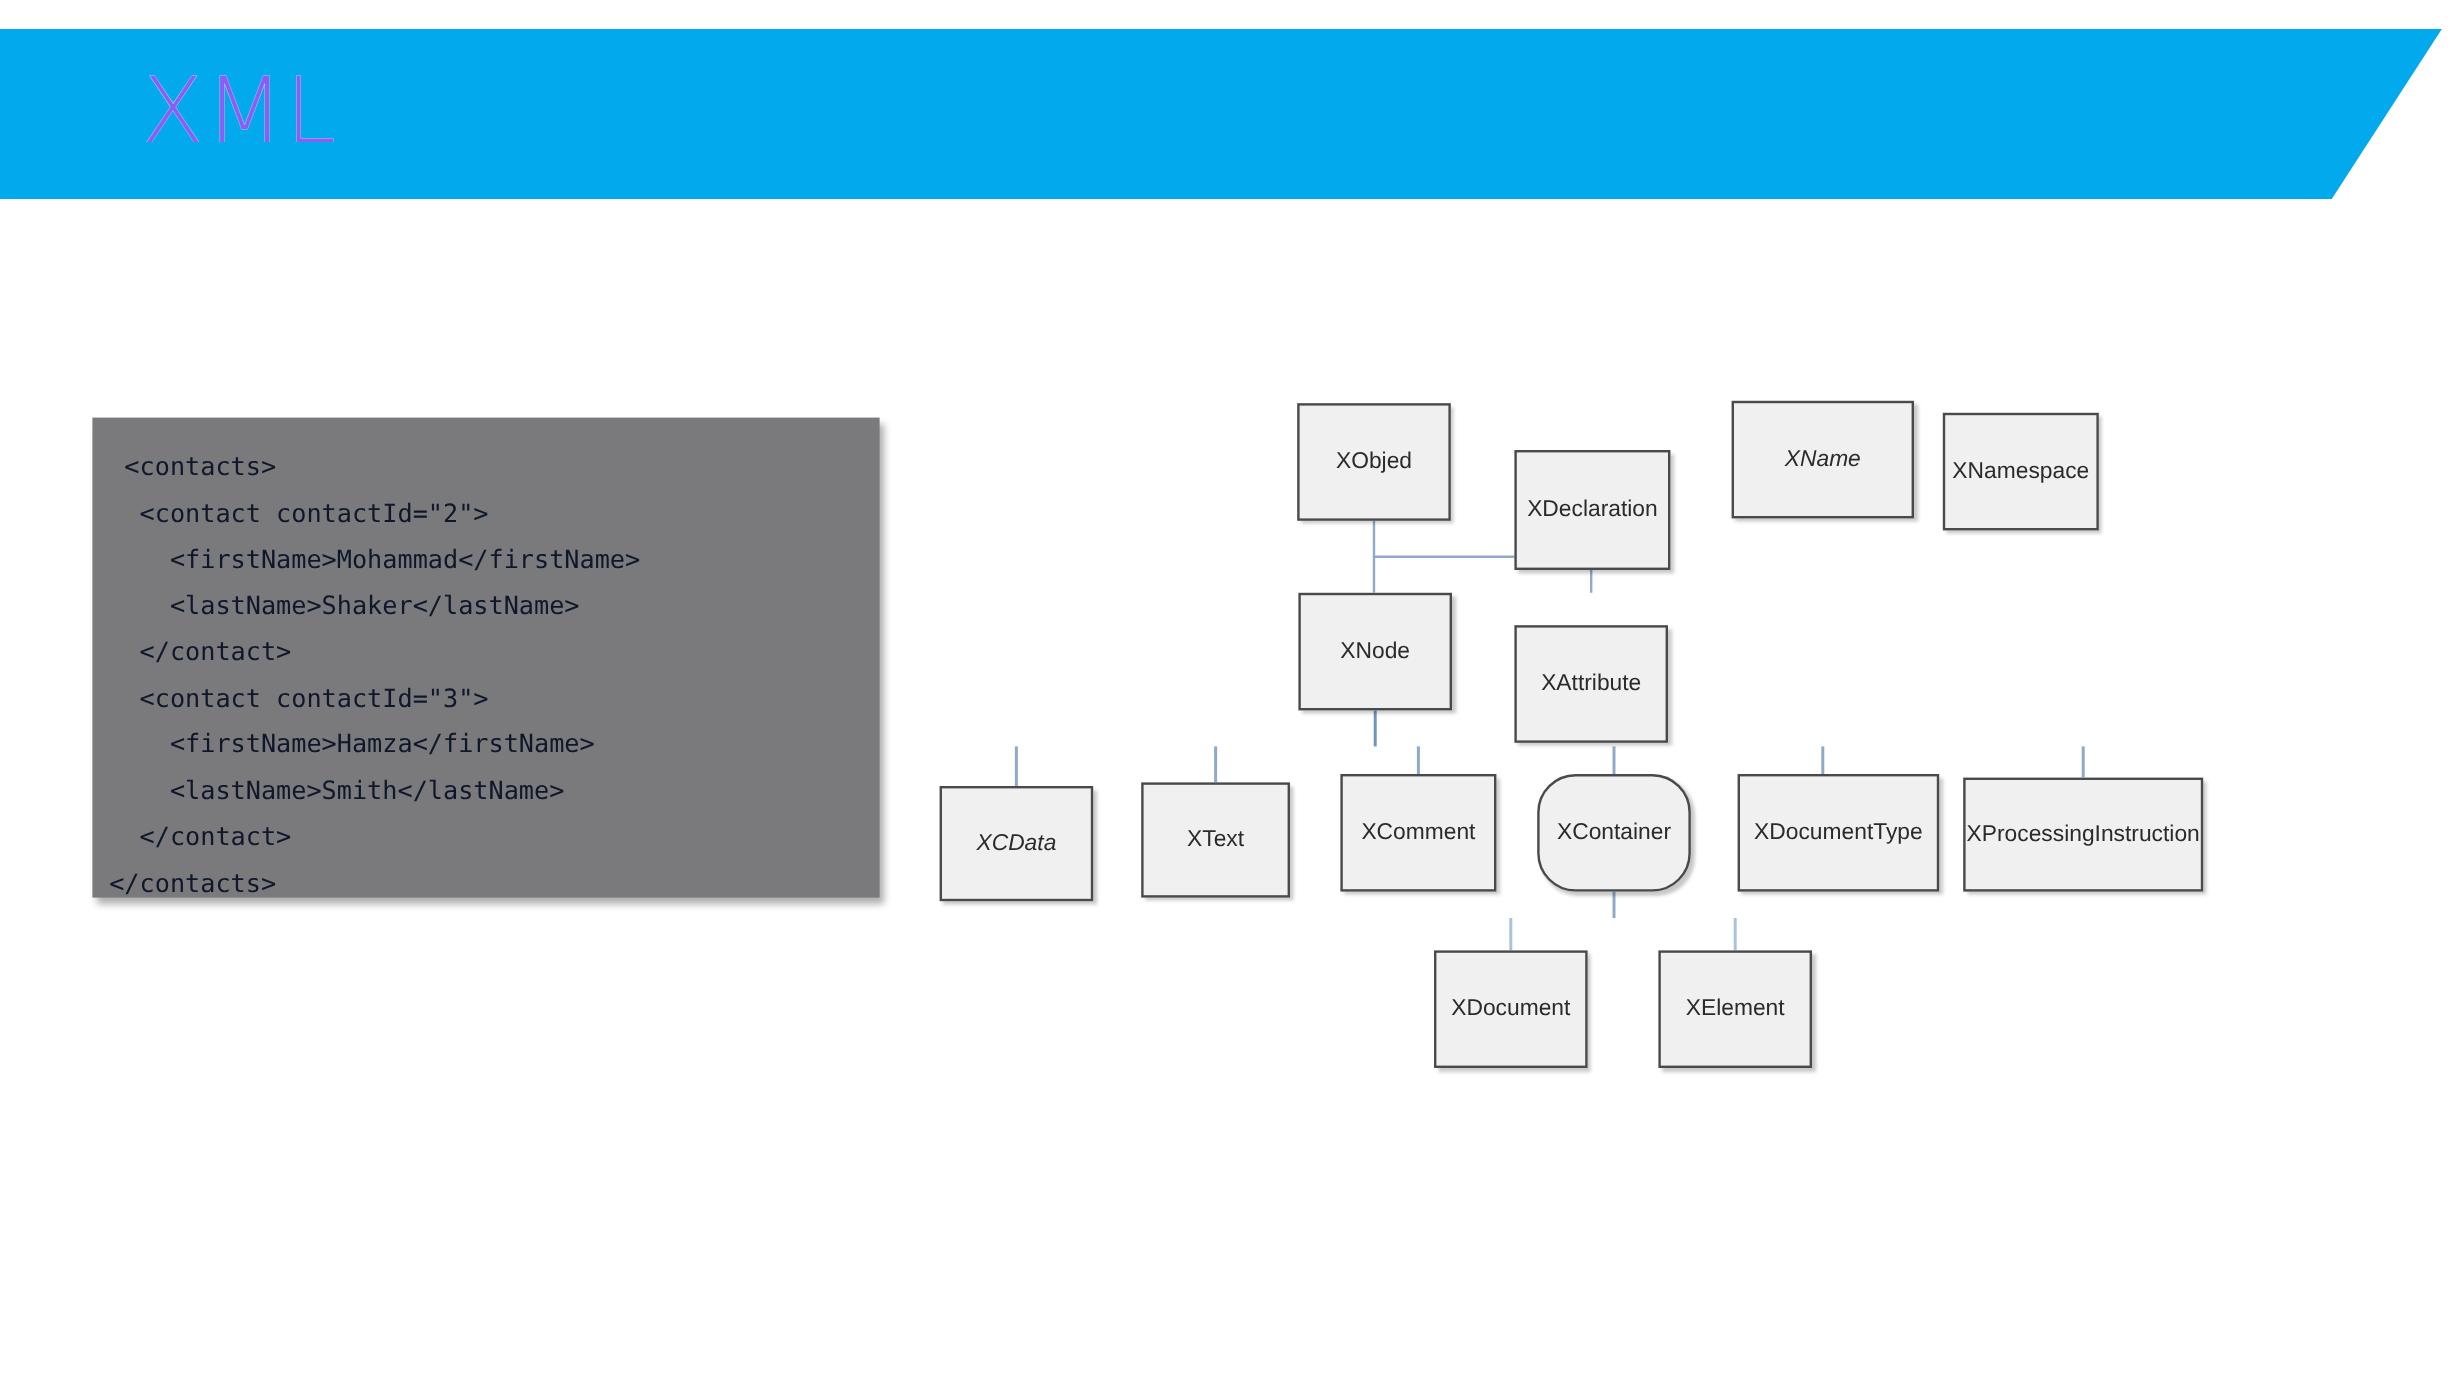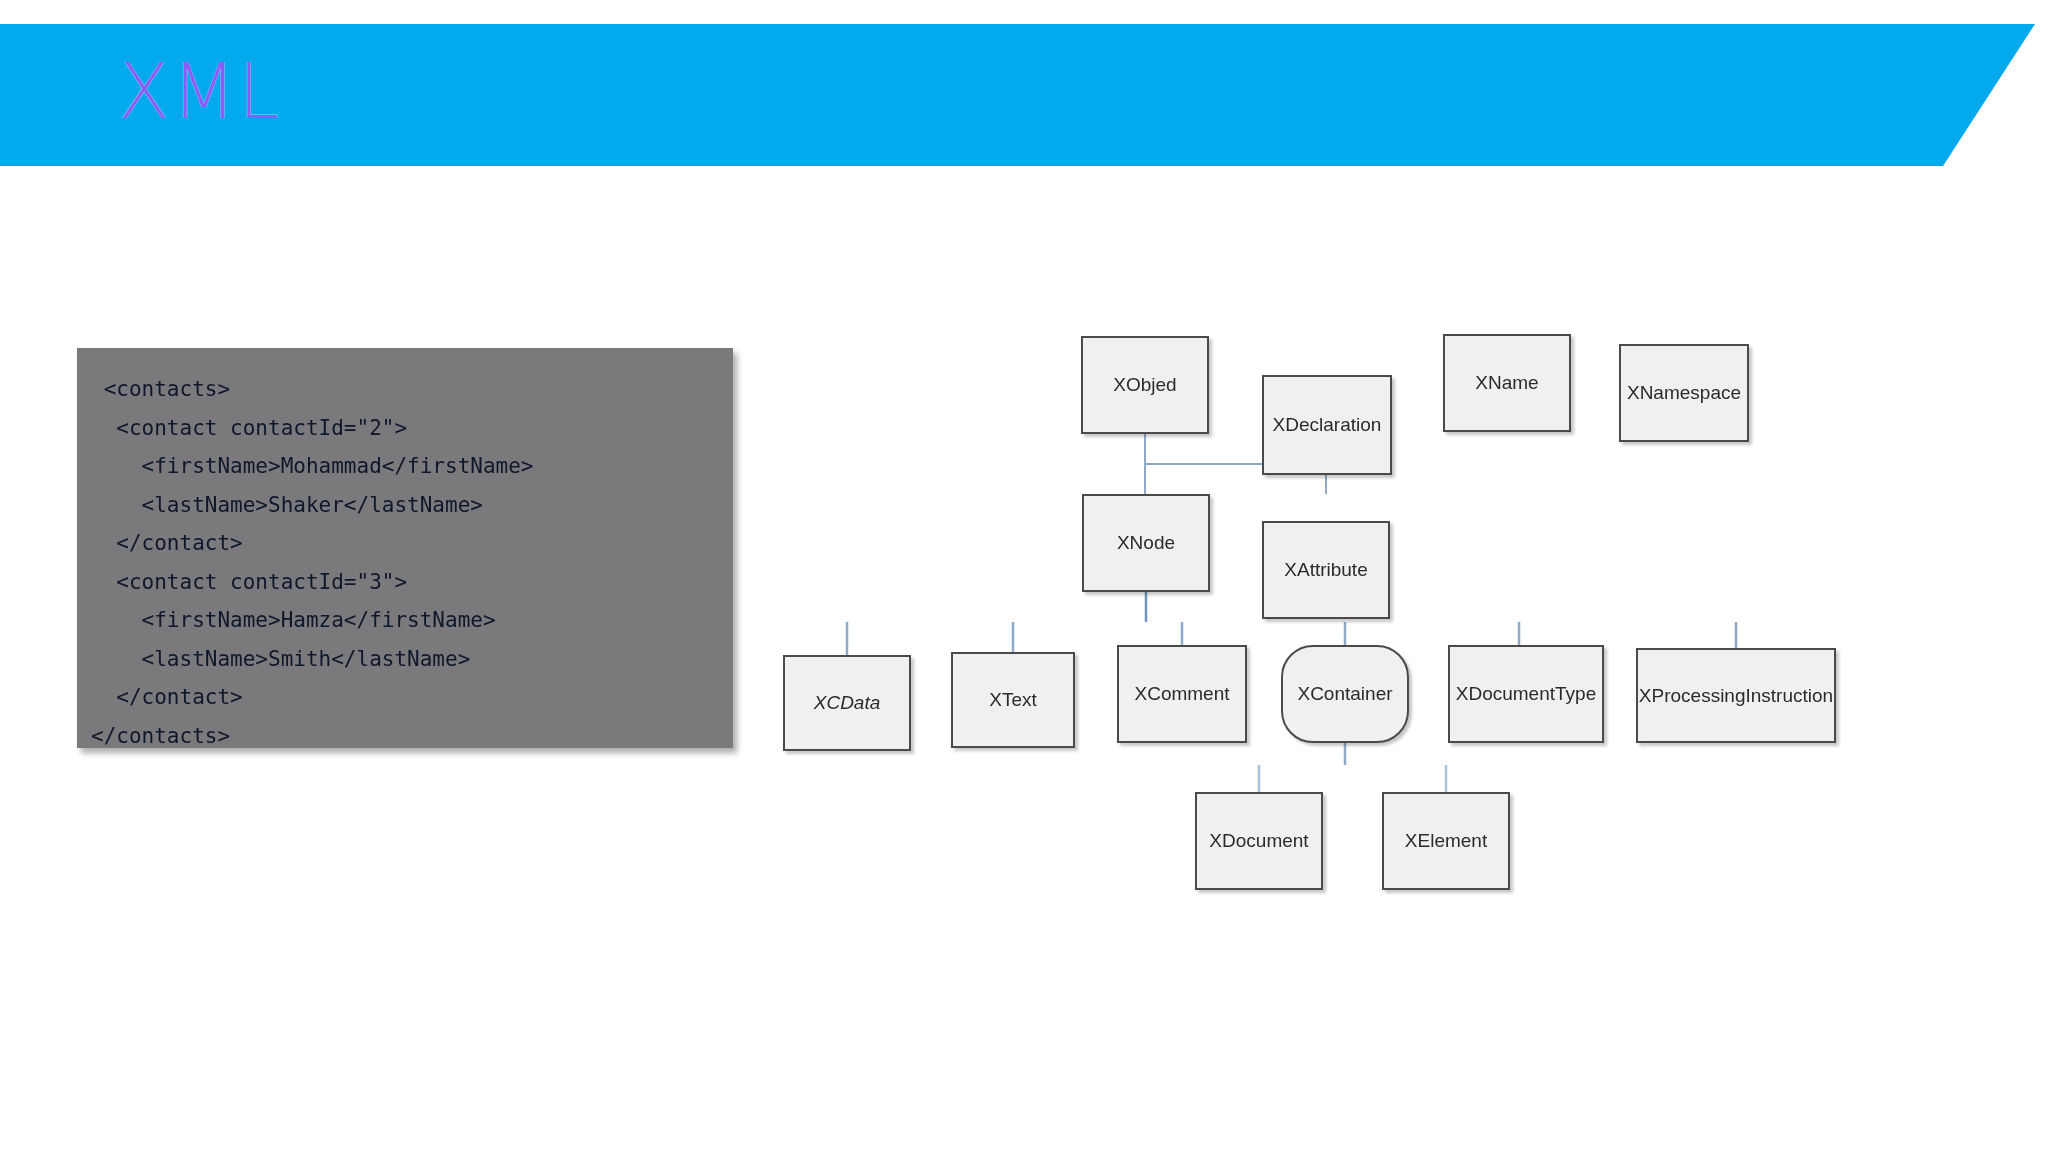--- a/index.html
+++ b/index.html
@@ -150,21 +150,21 @@
   </g>
 </svg>
 
 <div id="diagram-nodes">
     <div class="node-box" style="left: 1081px; top: 336px; width: 128px; height: 98px;">
       <span class="node-label">XObjed</span>
     </div>
     <div class="node-box" style="left: 1262px; top: 334px; width: 130px; height: 100px; margin-top: 41px;">
       <span class="node-label">XDeclaration</span>
     </div>
-    <div class="node-box" style="left: 1443px; top: 334px; width: 128px; height: 98px;">
+    <div class="node-box" style="left: 1443px; top: 334px; width: 152px; height: 98px; font-style: italic;">
       <span class="node-label">XName</span>
     </div>
     <div class="node-box" style="left: 1619px; top: 344px; width: 130px; height: 98px;">
       <span class="node-label">XNamespace</span>
     </div>
     <div class="node-box" style="left: 1082px; top: 494px; width: 128px; height: 98px;">
       <span class="node-label">XNode</span>
     </div>
     <div class="node-box" style="left: 1262px; top: 509px; width: 128px; height: 98px; margin-top: 12px;">
       <span class="node-label">XAttribute</span>
@@ -174,21 +174,21 @@
     </div>
     <div class="node-box" style="left: 951px; top: 652px; width: 124px; height: 96px;">
       <span class="node-label">XText</span>
     </div>
     <div class="node-box" style="left: 1117px; top: 645px; width: 130px; height: 98px;">
       <span class="node-label">XComment</span>
     </div>
     <div class="node-box" style="left: 1281px; top: 645px; width: 128px; height: 98px; border-radius: 32px;">
       <span class="node-label">XContainer</span>
     </div>
-    <div class="node-box" style="left: 1448px; top: 645px; width: 156px; height: 98px;">
+    <div class="node-box" style="left: 1448px; top: 645px; width: 168px; height: 98px;">
       <span class="node-label">XDocumentType</span>
     </div>
     <div class="node-box" style="left: 1636px; top: 648px; width: 200px; height: 95px;">
       <span class="node-label">XProcessingInstruction</span>
     </div>
     <div class="node-box" style="left: 1195px; top: 792px; width: 128px; height: 98px;">
       <span class="node-label">XDocument</span>
     </div>
     <div class="node-box" style="left: 1382px; top: 792px; width: 128px; height: 98px;">
       <span class="node-label">XElement</span>

